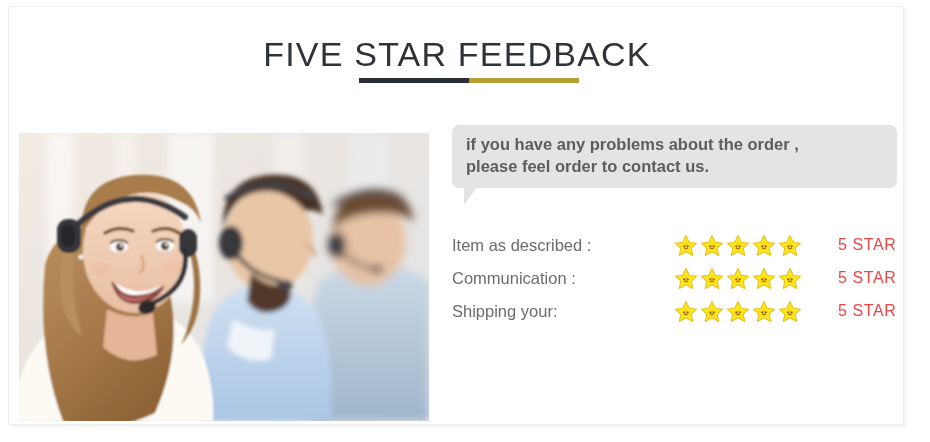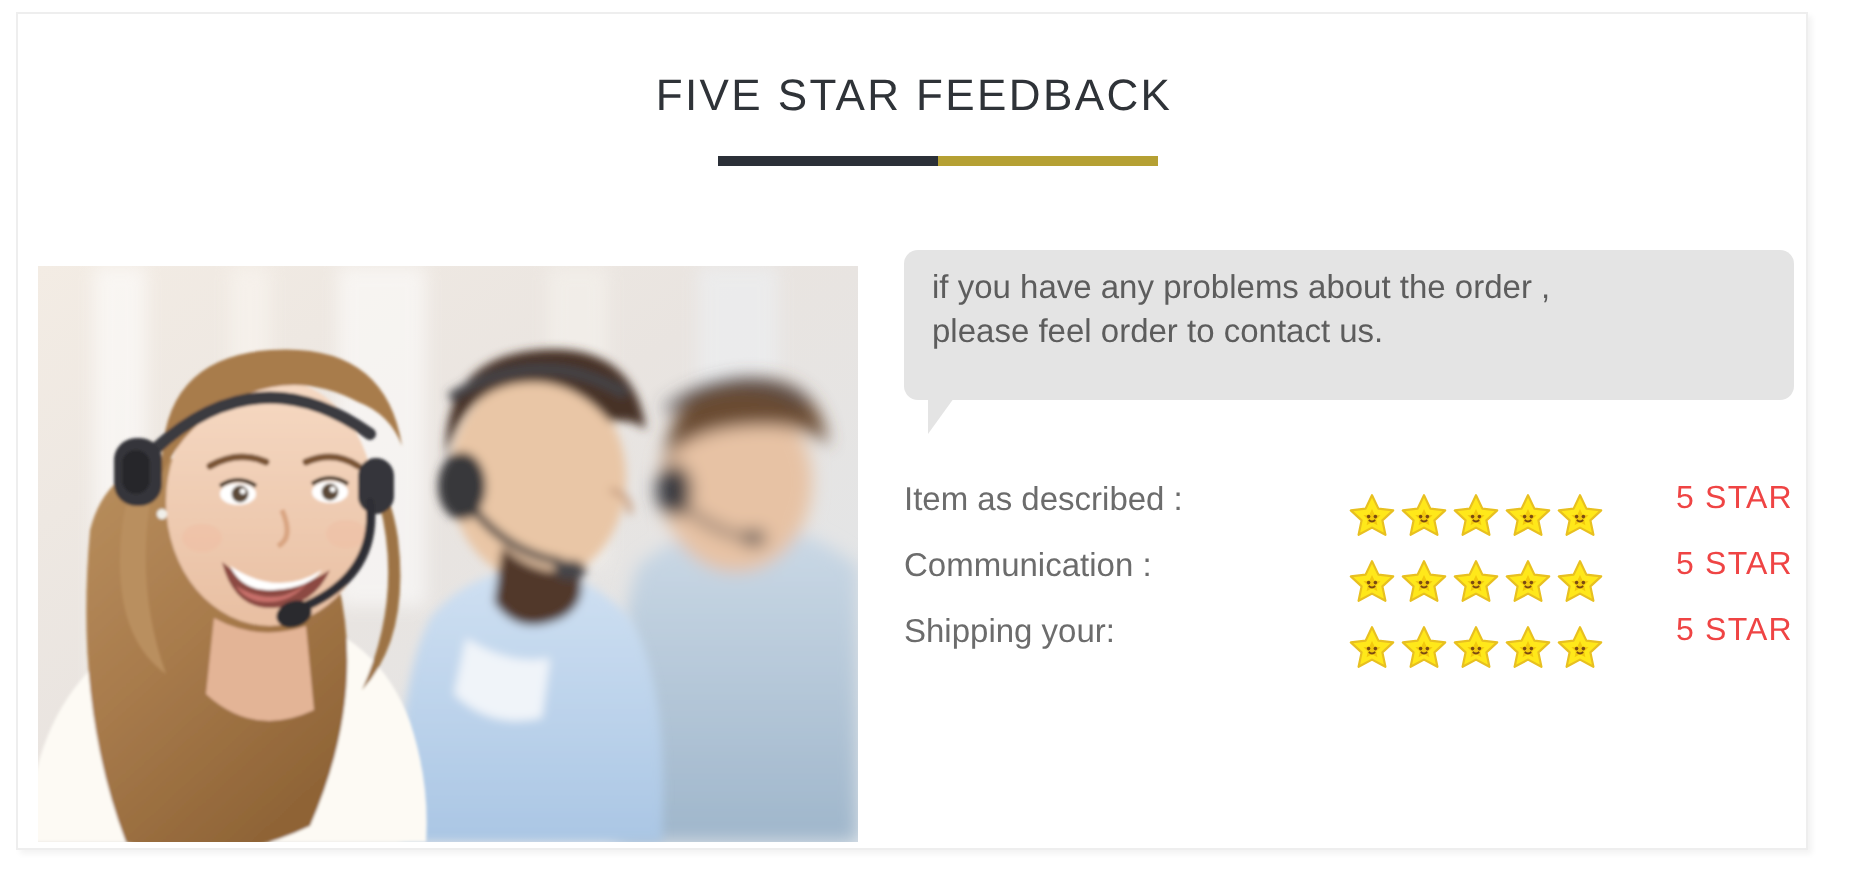--- a/index.html
+++ b/index.html
@@ -34,21 +34,21 @@
     box-sizing: border-box;
   }
 
   
   .title {
     position: absolute;
     left: 0;
     top: 28px;
     width: 896px;
     text-align: center;
-    font-size: 22px;
+    font-size: 34px;
     letter-spacing: 1.2px;
     color: #2f3338;
     font-weight: 400;
     white-space: nowrap;
   }
 
   .divider {
     position: absolute;
     left: 350px;
     top: 71px;
@@ -76,44 +76,46 @@
     position: absolute;
     left: 443px;
     top: 118px;
     width: 445px;
   }
 
   .bubble {
     position: relative;
     background: #e4e4e4;
     border-radius: 7px;
-    padding: 9px 14px 22px 14px;
+    padding: 9px 14px 10px 14px;
     color: #5d5d5d;
     font-size: 16.5px;
     line-height: 1.32;
     box-sizing: border-box;
+    font-weight: bold;
   }
   .bubble .line { white-space: nowrap; }
 
   .bubble-top { width: 445px; }
   .bubble-top .tail {
     position: absolute;
     left: 12px;
     bottom: -17px;
     width: 0;
     height: 0;
     border-left: 13px solid #e4e4e4;
     border-bottom: 18px solid transparent;
   }
 
   .ratings {
     margin-top: 41px;
   }
   .rating-row {
     display: flex;
+    align-items: center;
     height: 33px;
   }
   .rating-label {
     width: 222px;
     color: #6c6c6c;
     font-size: 16.5px;
     white-space: nowrap;
   }
   .stars {
     width: 140px;

